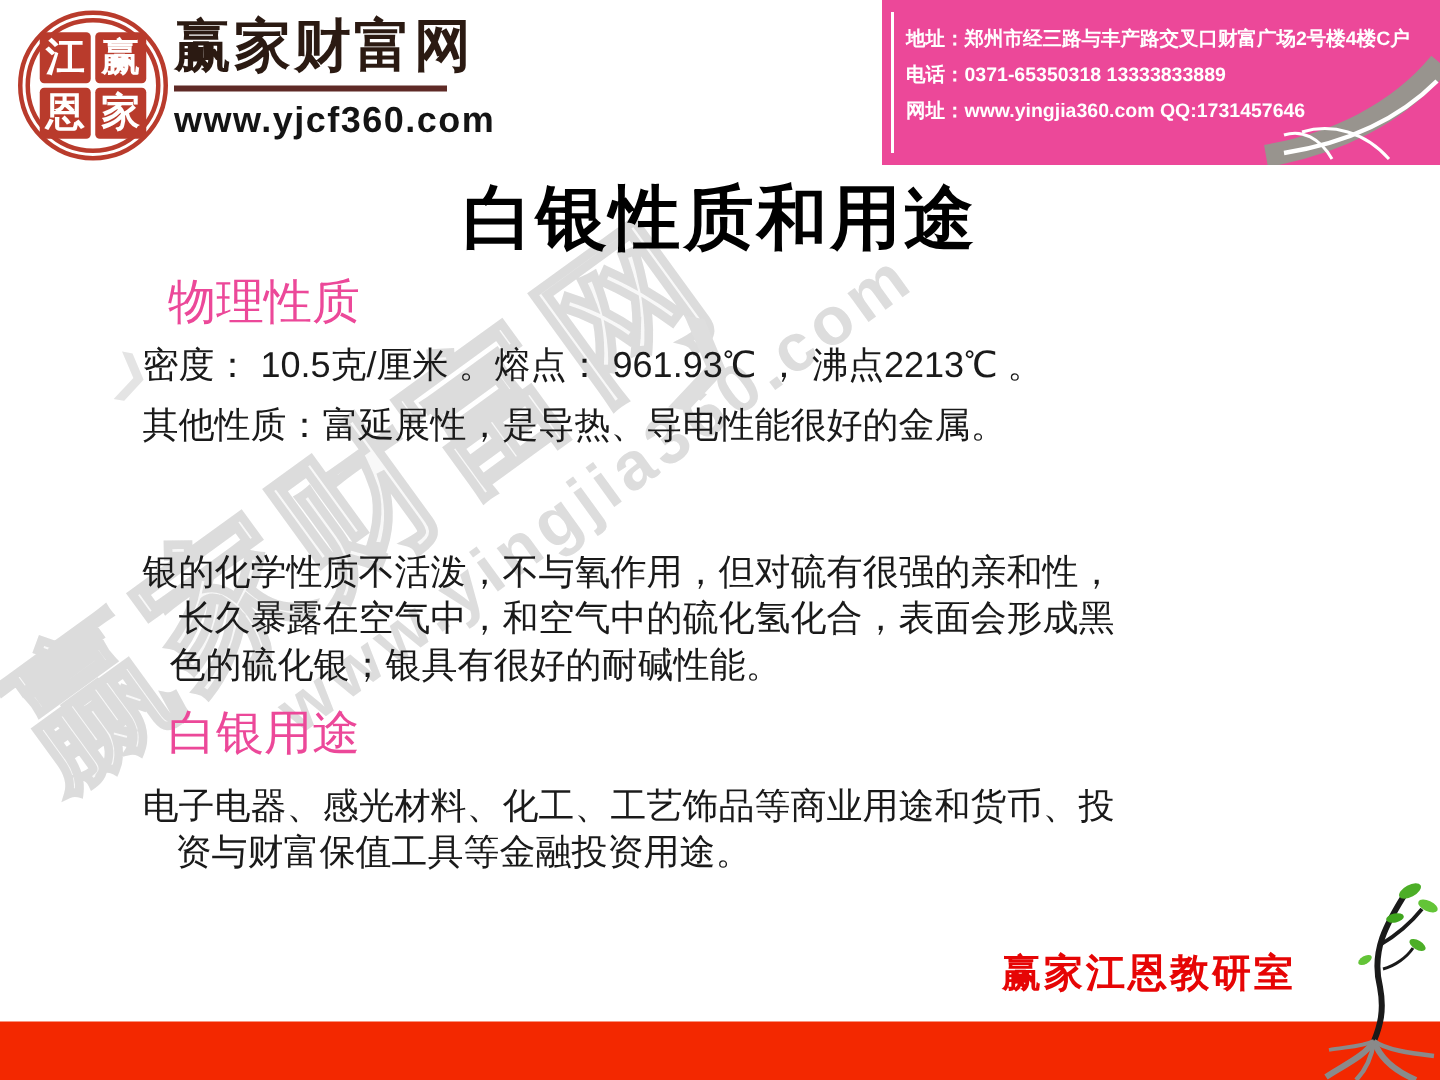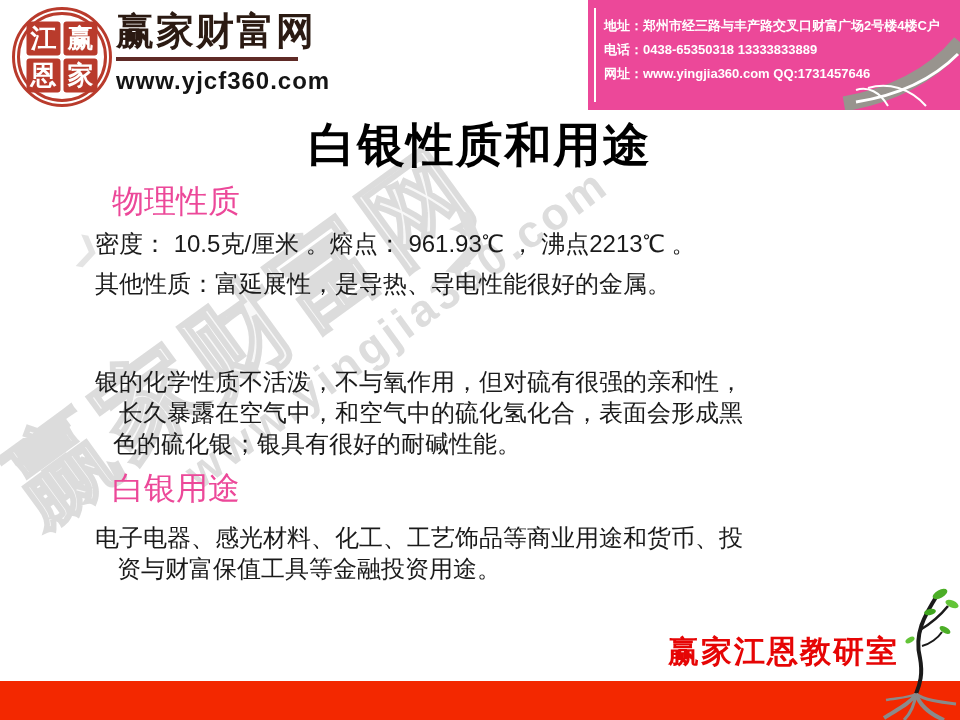--- a/index.html
+++ b/index.html
@@ -47,21 +47,21 @@
   #l-other{top:157px;}
   #h-chem{top:199px;}
   #l-chem1{top:255px;}
   #l-chem2{top:286px;left:119px;}
   #l-chem3{top:317px;left:113px;}
   #h-use{top:360px;}
   #l-use1{top:411px;text-align:center;}
   #l-use2{top:442px;left:117px;}
   
   .studio{position:absolute;left:668px;top:631px;z-index:2;
-    font-family:"Liberation Serif","DejaVu Serif",serif;font-size:31px;font-weight:bold;
+    font-family:"Liberation Serif","DejaVu Serif",serif;font-size:26px;font-weight:bold;
     color:#e60505;letter-spacing:2px;}
   .footer-bar{position:absolute;left:0;top:681px;width:960px;height:39px;background:#f32800;z-index:1;}
   .tree{position:absolute;right:0;bottom:0;z-index:3;}
 </style>
 </head>
 <body>
 
 <div class="stage">
 
   <div class="header">
@@ -85,21 +85,21 @@
 
       <svg class="swirl" width="132" height="74" viewBox="0 0 132 74">
         <path d="M132,6 C104,40 62,60 16,68" stroke="#98948e" stroke-width="15" fill="none"></path>
         <path d="M130,18 C102,46 66,60 28,66" stroke="#ffffff" stroke-width="3" fill="none"></path>
         <path d="M98,70 C82,52 60,46 40,52" stroke="#ffffff" stroke-width="2" fill="none"></path>
         <path d="M60,70 C52,56 40,50 28,54" stroke="#ffffff" stroke-width="2" fill="none"></path>
       </svg>
       <div class="contact-vline"></div>
       <div class="contact-lines">
         <div class="contact-line"><span>地址：</span><span>郑州市经三路与丰产路交叉口财富广场2号楼4楼C户</span></div>
-        <div class="contact-line"><span>电话：</span><span>0438-65350318  13333833889</span></div>
+        <div class="contact-line"><span>电话：</span><span>0371-65350318  13333833889</span></div>
         <div class="contact-line"><span>网址：</span><span>www.yingjia360.com  QQ:1731457646</span></div>
       </div>
     </div>
   </div>
 
   <div class="watermark">
     <div class="wm-main">赢家财富网</div>
     <div class="wm-sub">www.yingjia360.com</div>
   </div>
   <span class="wm-chevron big">❯</span>

